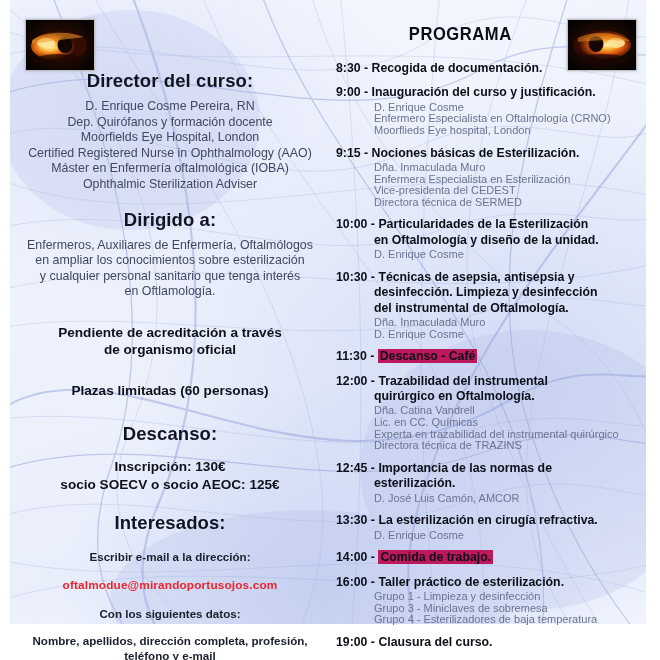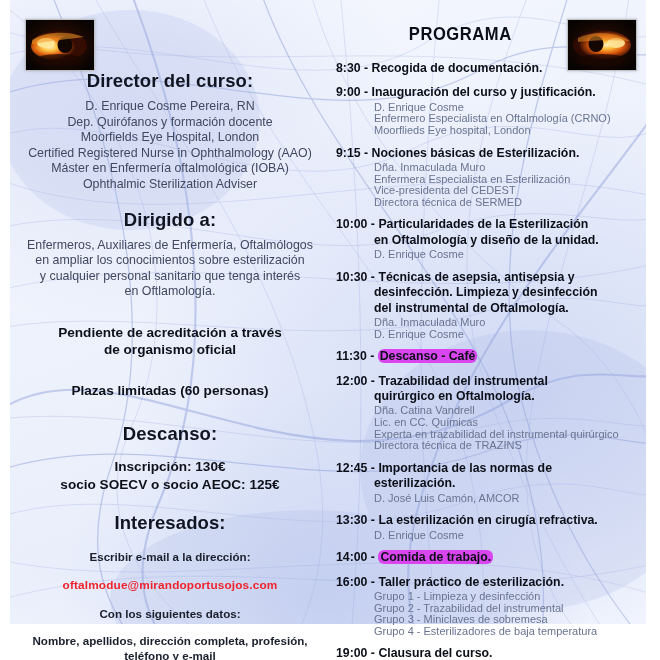--- a/index.html
+++ b/index.html
@@ -80,23 +80,22 @@
     transform:scaleX(.92);transform-origin:50% 50%;
     margin:0 0 16px 0;padding-right:56px;
   }
   .item{margin-bottom:9px;}
   .item-line{
     font-size:12.3px;font-weight:bold;color:#0c0f18;line-height:15.4px;
     white-space:nowrap;
   }
   .cont{padding-left:38px;}
   .hl{
-    background:#d946ef;
+    background:#be185d;
     padding:0 2px;
-    border-radius:6px;
   }
   .subs{
     margin:1px 0 0 38px;
     font-size:11px;line-height:11.6px;color:#6a7490;
   }
   .subs div{white-space:nowrap;}
 </style>
 </head>
 <body>
 
@@ -313,21 +312,20 @@
             <div>D. Enrique Cosme</div>
           </div>
         </div>
         <div class="item">
           <div class="item-line"><span>14:00 - </span><span class="hl">Comida de trabajo.</span></div>
         </div>
         <div class="item">
           <div class="item-line"><span>16:00 - </span><span>Taller práctico de esterilización.</span></div>
           <div class="subs">
             <div>Grupo 1 - Limpieza y desinfección</div>
-            <div>Grupo 2 - Trazabilidad del instrumental</div>
             <div>Grupo 3 - Miniclaves de sobremesa</div>
             <div>Grupo 4 - Esterilizadores de baja temperatura</div>
           </div>
         </div>
         <div class="item">
           <div class="item-line"><span>19:00 - </span><span>Clausura del curso.</span></div>
         </div>
       </div>
   </div>
 

